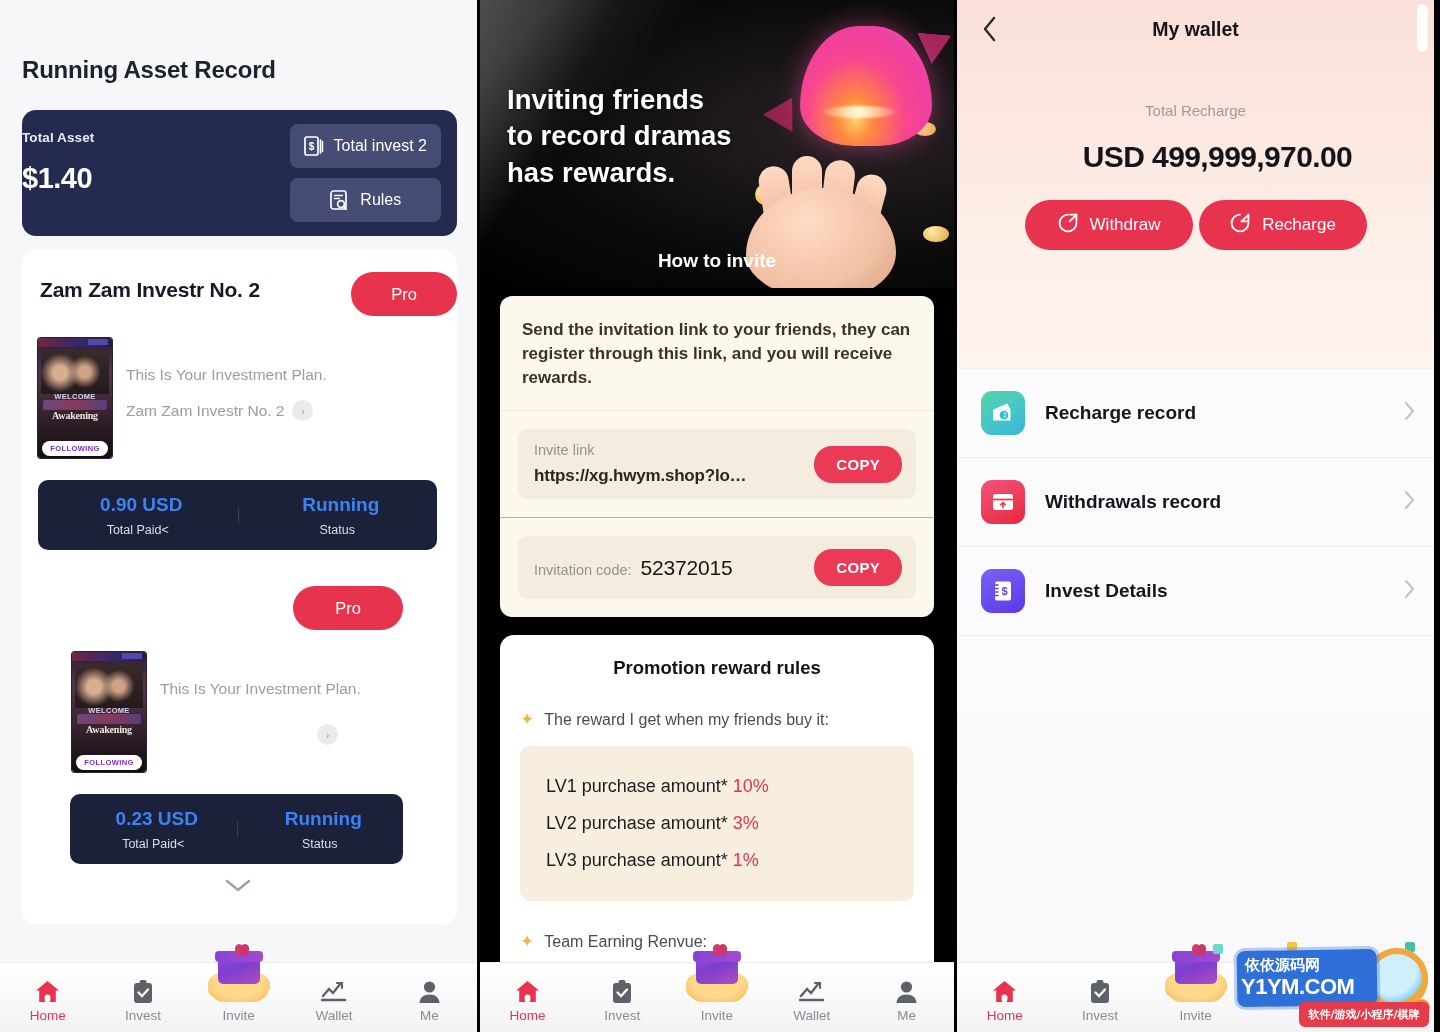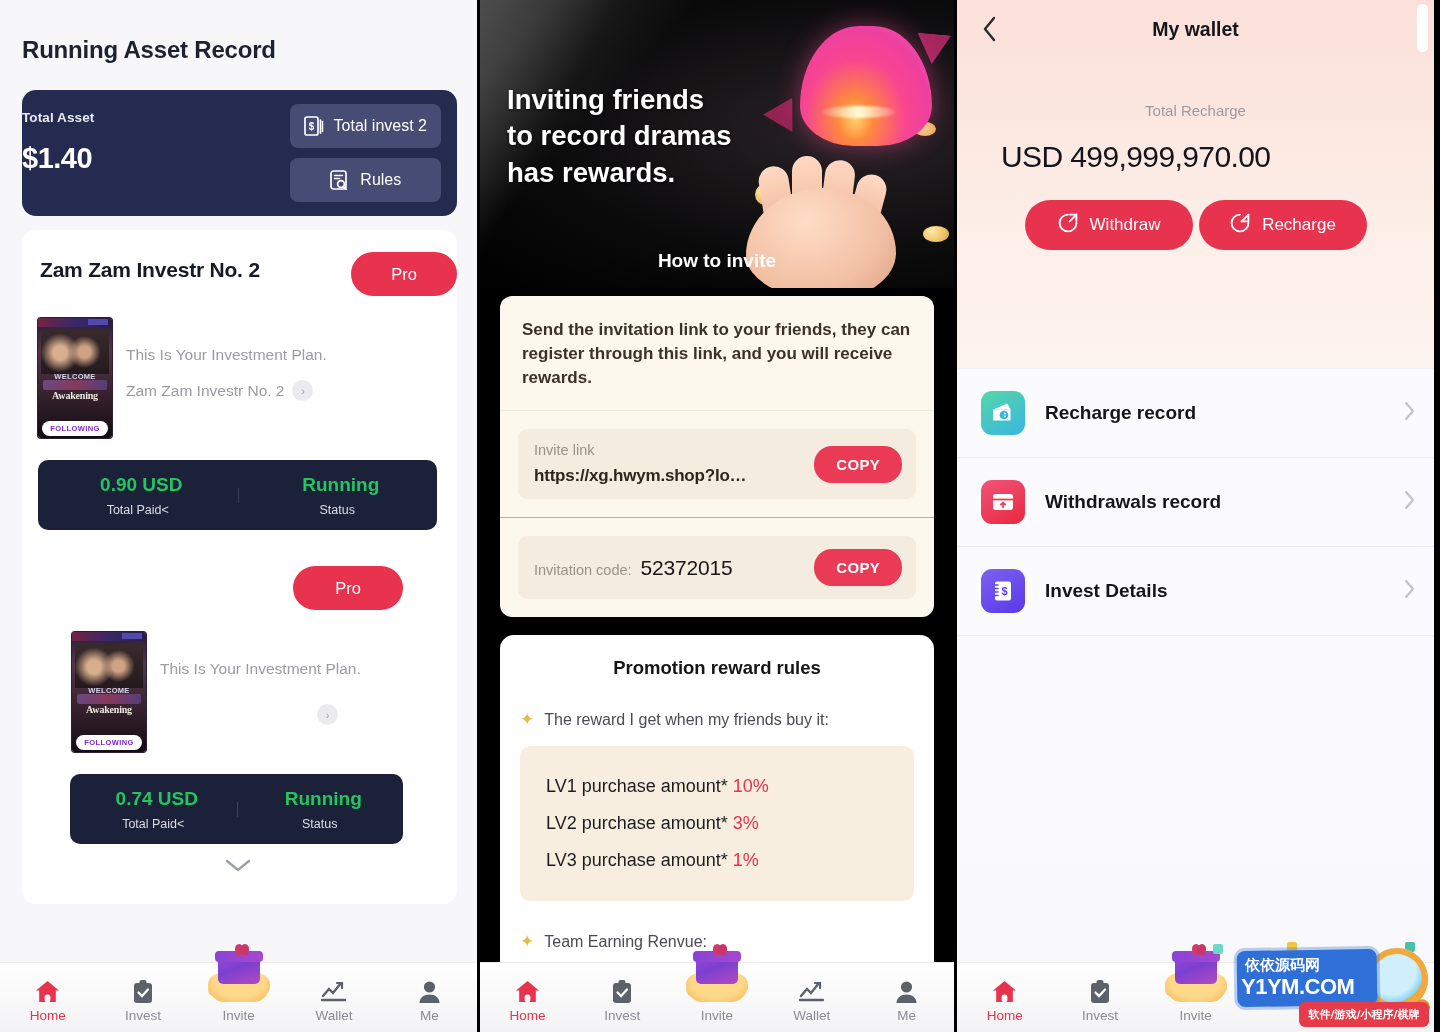--- a/index.html
+++ b/index.html
@@ -16,20 +16,21 @@
     width: 480px; height: 1032px;
     background: #f7f7f9;
     position: relative;
     border-right: 3px solid #000;
     overflow: hidden;
   }
   .p1-title {
     font-size: 24px; font-weight: bold; color: #1c2230;
     padding: 36px 0 0 22px;
     letter-spacing: -0.2px;
+    margin-top: 20px;
   }
   .asset-card {
     margin: 26px 20px 0 22px;
     background: #252a50;
     border-radius: 14px;
     height: 126px;
     position: relative;
     padding: 20px 0;
   }
   .asset-label { color: #e8e9f2; font-size: 13.5px; font-weight: bold; letter-spacing: .1px; }
@@ -108,21 +109,21 @@
   .paid-bar {
     margin-top: 22px;
     background: #1b2138; border-radius: 10px;
     height: 70px; display: flex; align-items: center;
   }
   .paid-bar.second { margin-left: 32px; margin-right: 34px; }
   .paid-cell { flex: 1; text-align: center; position: relative; }
   .paid-cell + .paid-cell::before {
     content: ""; position: absolute; left: 0; top: 14px; bottom: 14px; width: 1px; background: #3b4158;
   }
-  .paid-big { color: #22c55e; font-size: 19px; font-weight: bold; padding-left: 7px; }
+  .paid-big { color: #3b82f6; font-size: 19px; font-weight: bold; padding-left: 7px; }
   .paid-small { color: #dcdde6; font-size: 12.5px; margin-top: 7px; }
   .expand-chev { text-align: center; margin-top: 12px; color: #9aa0ab; font-size: 19px; }
 
   
   .tabbar {
     position: absolute; left: 0; right: 0; bottom: 0; height: 70px;
     background: linear-gradient(180deg,#ffffff 0%, #f3f3f5 100%);
     display: flex; align-items: flex-end;
     border-top: 1px solid #ececee;
     z-index: 5;
@@ -261,21 +262,21 @@
     position: relative; overflow: hidden;
     background: linear-gradient(180deg, #fae0d8 0%, #fdeee8 22%, #fdf6f3 42%, #fbfbfd 55%, #f8f8fa 100%);
   }
   .w-header { height: 58px; display: flex; align-items: center; position: relative; }
   .w-back { position: absolute; left: 18px; top: 14px; width: 30px; height: 30px;
     display:flex; align-items:center; justify-content:center; color:#2b2b2b; }
   .w-title { width: 100%; text-align: center; font-size: 19.5px; font-weight: bold; color: #15151a; }
   .scrollthumb { position: absolute; right: 6px; top: 4px; width: 11px; height: 48px;
     background: #ffffff; border-radius: 6px; }
   .w-total-label { text-align: center; color: #9e9aa0; font-size: 15px; margin-top: 44px; }
-  .w-total { color: #14141a; font-size: 30px; font-weight: normal; margin-top: 21px; letter-spacing: -.6px; padding-left: 44px;}
+  .w-total { text-align: center; color: #14141a; font-size: 30px; font-weight: bold; margin-top: 21px; letter-spacing: -.6px; padding-left: 44px;}
   .w-actions { display: flex; justify-content: center; gap: 6px; margin-top: 26px; }
   .w-btn {
     background: #e8334f; color: #fff; border: none;
     border-radius: 26px; height: 50px; min-width: 168px;
     display: flex; align-items: center; justify-content: center; gap: 11px;
     font-size: 17px;
   }
   .w-list { margin-top: 118px; background: #fbfbfd; }
   .w-item {
     display: flex; align-items: center; gap: 20px;
@@ -407,21 +408,21 @@
         <div class="plan-texts">
           <div class="plan-sub">This Is Your Investment Plan.</div>
           <div class="chev-right-only">
             <span class="chev-circle">›</span>
           </div>
         </div>
       </div>
 
       <div class="paid-bar second">
         <div class="paid-cell">
-          <div class="paid-big">0.74 USD</div>
+          <div class="paid-big">0.23 USD</div>
           <div class="paid-small">Total Paid&lt;</div>
         </div>
         <div class="paid-cell">
           <div class="paid-big">Running</div>
           <div class="paid-small">Status</div>
         </div>
       </div>
 
       <div class="expand-chev">
         <svg width="26" height="14" viewBox="0 0 26 14">

